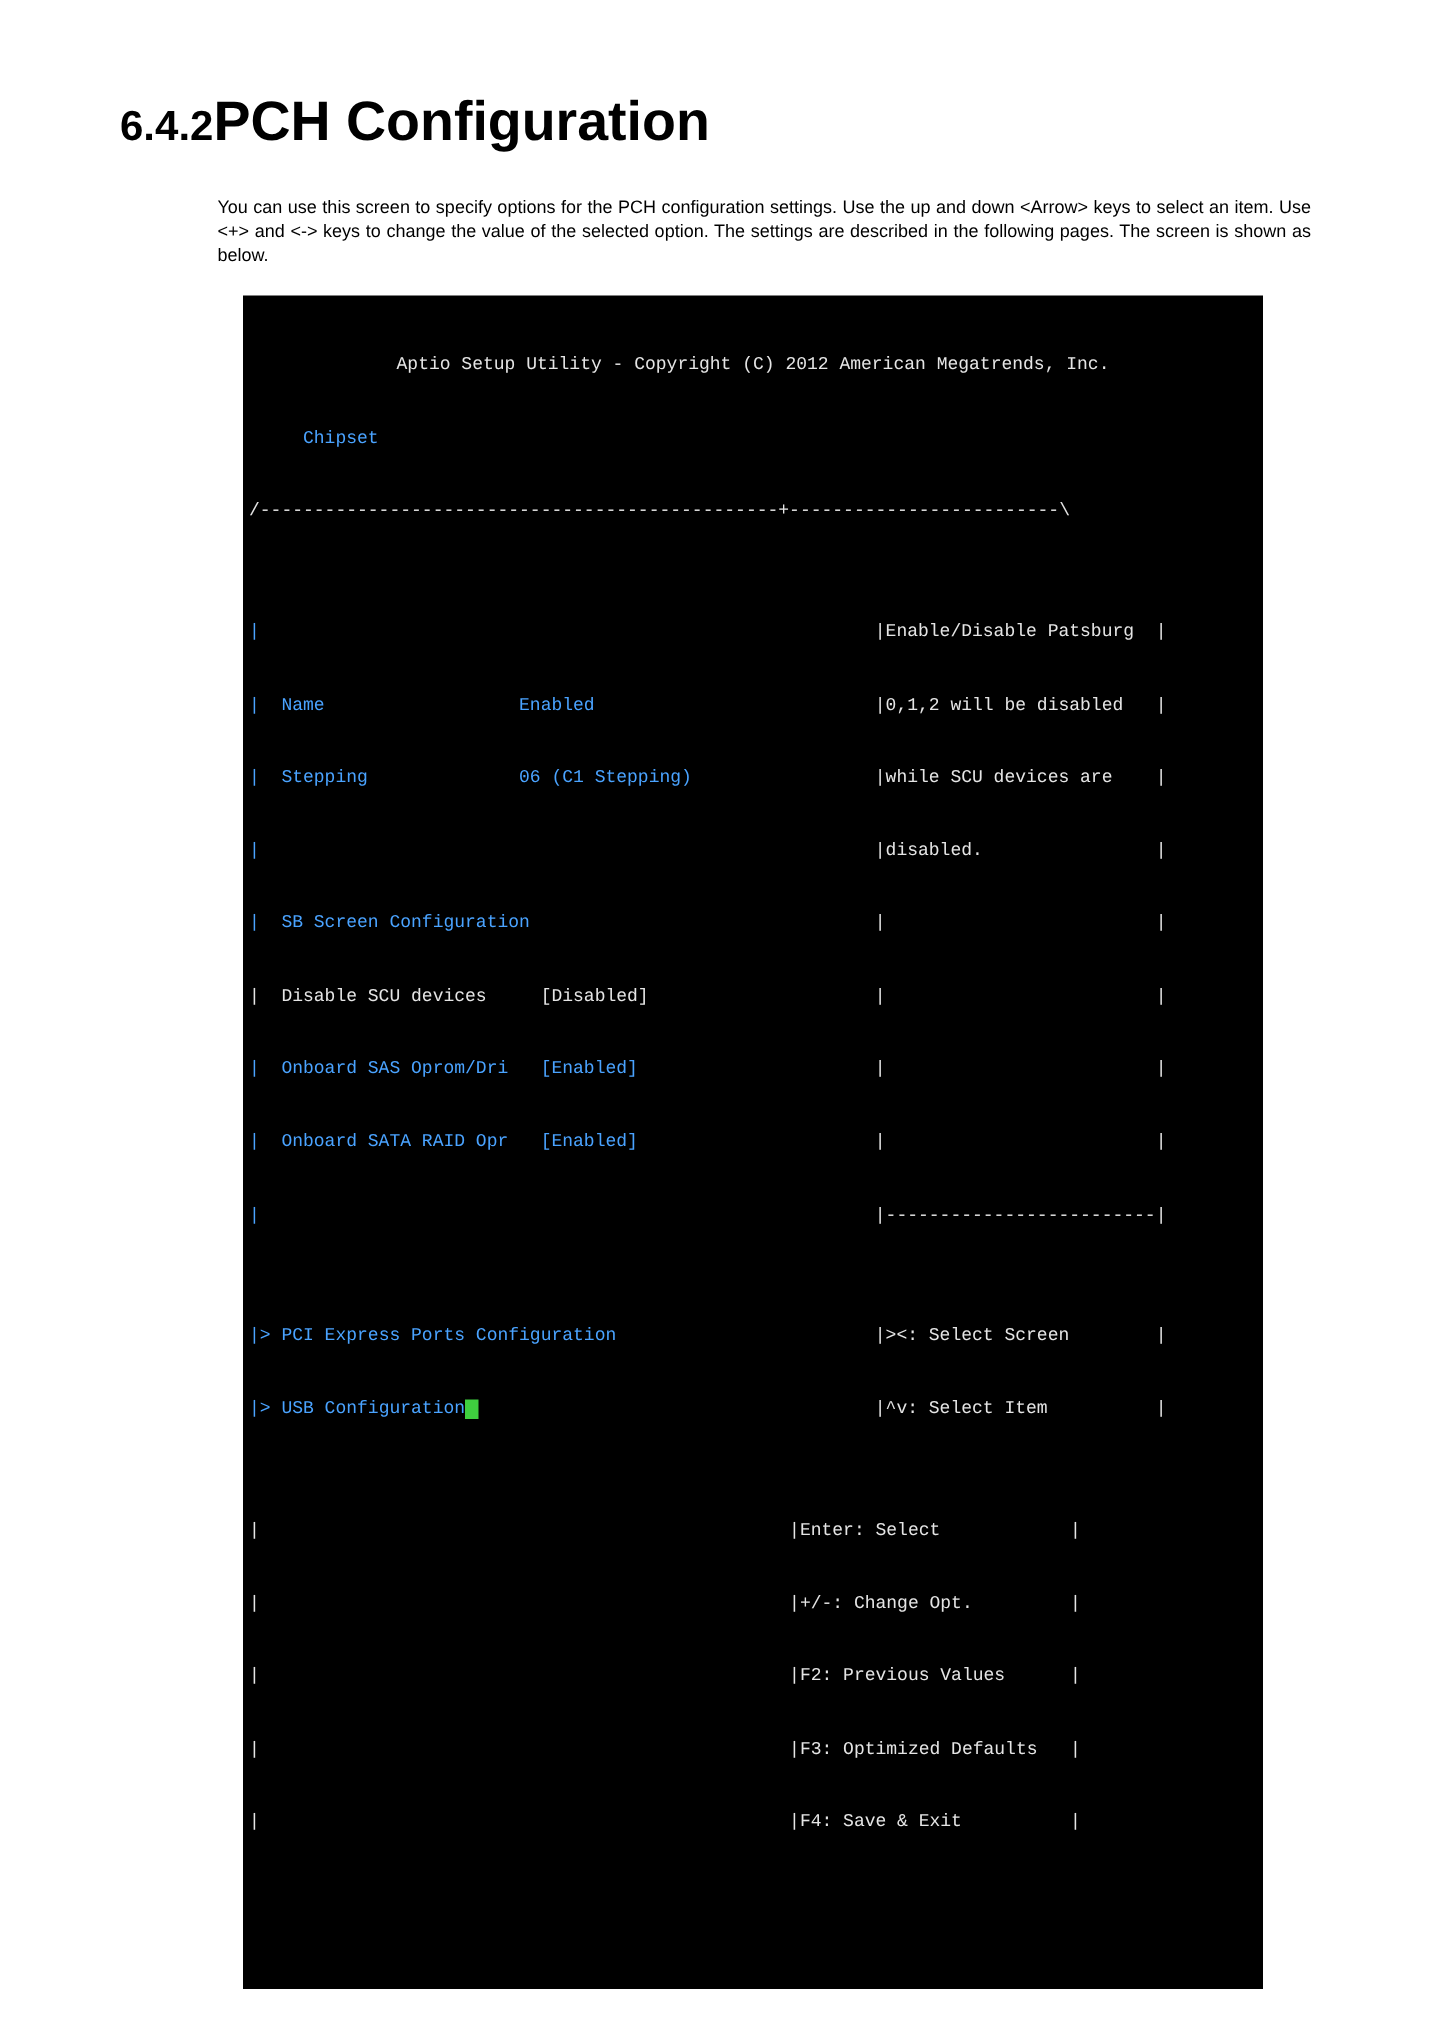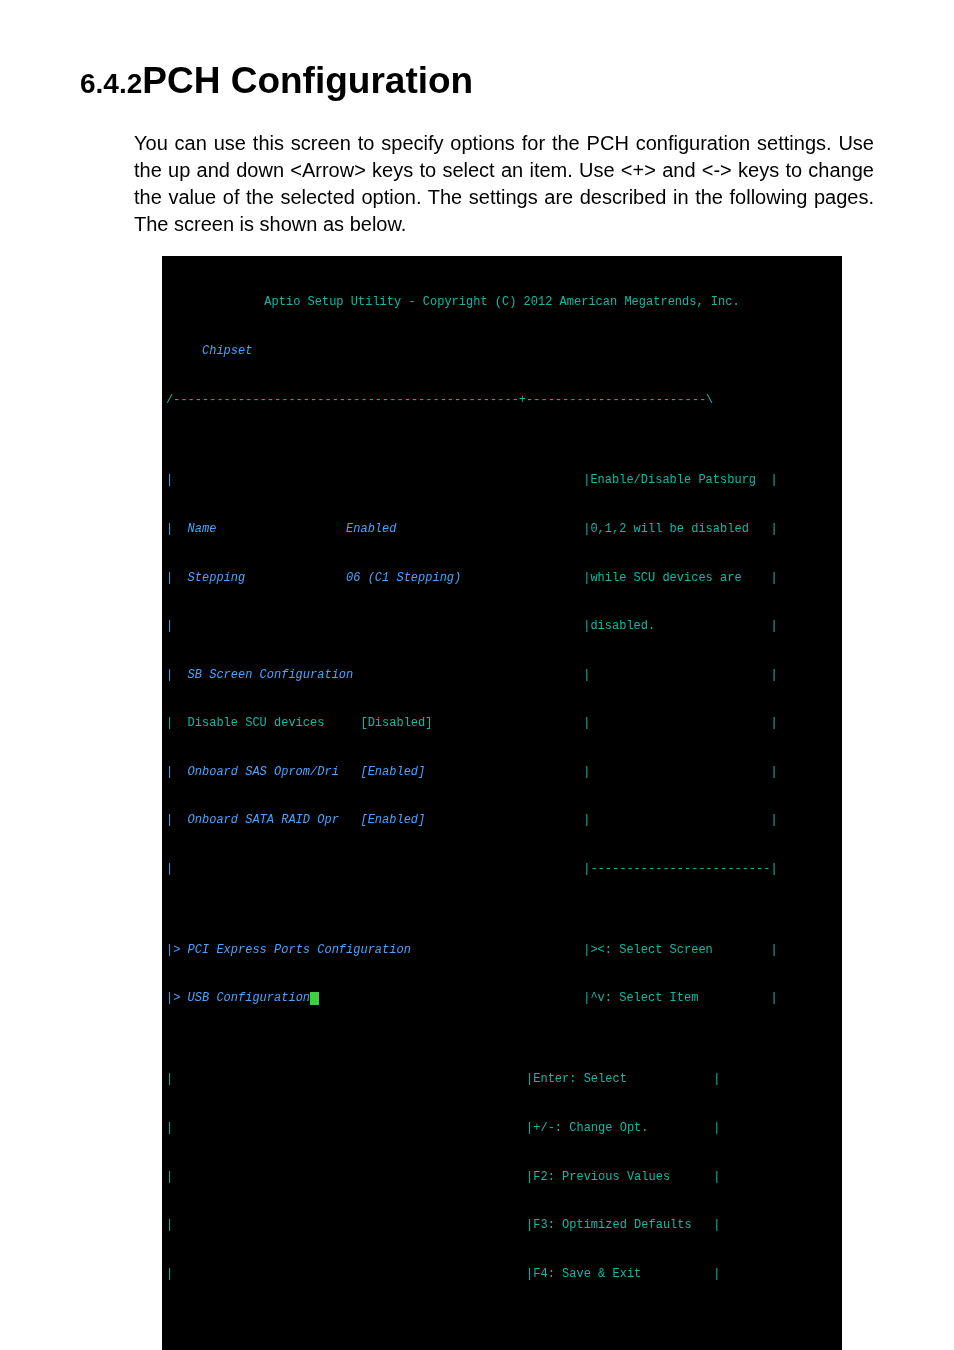--- a/index.html
+++ b/index.html
@@ -26,41 +26,41 @@
     font-weight: bold;
   }
   .section-title {
     font-size: 37px;
     font-weight: bold;
   }
   .body-indent {
     margin-left: 50px;
   }
   p.body {
-    font-size: 20px;
+    font-size: 12px;
     line-height: 1.35;
     text-align: justify;
-    margin: 0 0 18px 4px;
+    margin: 0 0 18px 15px;
   }
   .bios-box {
     width: 680px;
     background: #000;
     color: #e5e5e5;
     font-family: "Courier New", Courier, monospace;
     font-size: 12px;
     line-height: 1.35;
     margin: 8px auto 40px auto;
     padding: 6px 4px;
     box-sizing: border-box;
     white-space: pre;
   }
   .bios-line { white-space: pre; }
   .bios-header { text-align: center; white-space: pre; }
-  .bios-blue { color: #4aa3ff; font-style: italic; }
-  .bios-white { color: #14b8a6; }
+  .bios-blue { color: #4aa3ff; }
+  .bios-white { color: #e5e5e5; }
   .bios-row {
     display: flex;
   }
   .bios-left {
     width: 410px;
     white-space: pre;
   }
   .bios-right {
     flex: 1;
     white-space: pre;

